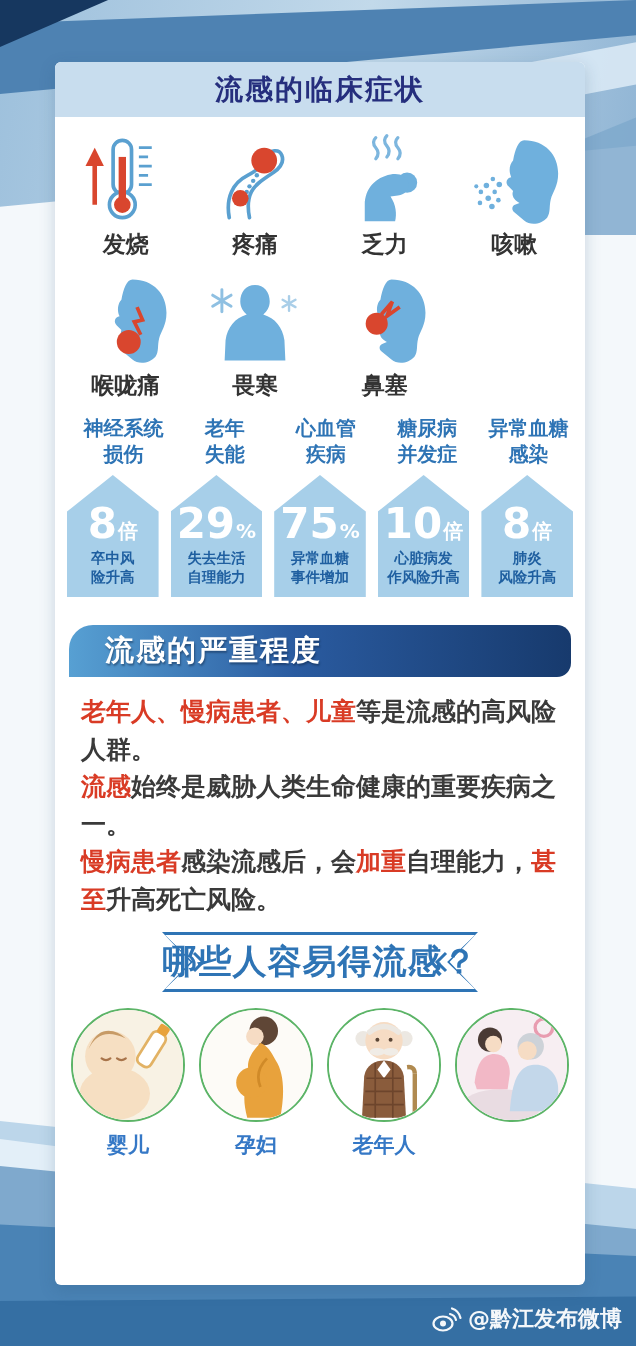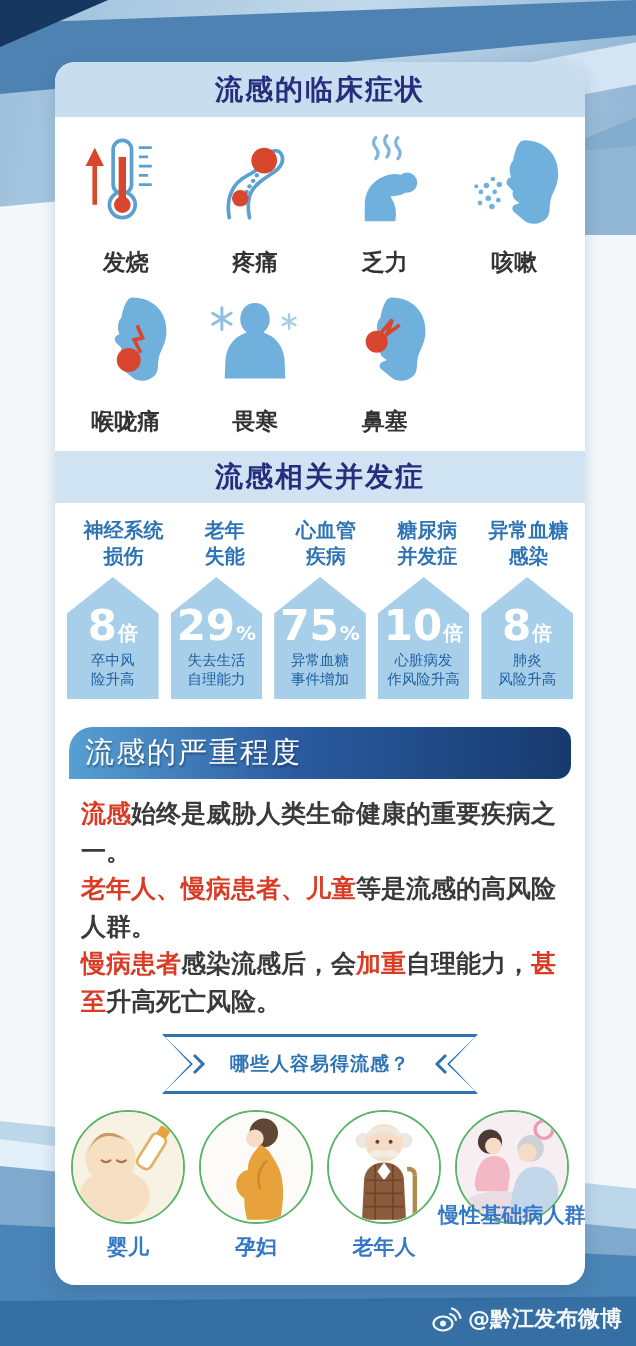--- a/index.html
+++ b/index.html
@@ -18,61 +18,61 @@
   .bt.d{background:#d9e9f5;clip-path:polygon(22% 58%,100% 18%,100% 36%,30% 72%);opacity:.9;}
   .bt.e{background:#7fa9cd;clip-path:polygon(55% 100%,100% 50%,100% 100%);opacity:.85;}
   .bb.a{background:#bcd6ea;clip-path:polygon(0 0,100% 30%,100% 100%,0 100%);}
   .bb.b{background:#7fa9cd;clip-path:polygon(0 20%,100% 48%,100% 100%,0 100%);}
   .bb.c{background:#4a83b5;clip-path:polygon(0 46%,100% 60%,100% 100%,0 100%);}
   .bb.d{background:#356fa3;clip-path:polygon(0 80%,100% 78%,100% 100%,0 100%);}
   .bb.e{background:#eaf3fa;clip-path:polygon(0 8%,44% 24%,12% 42%,0 34%);opacity:.85;}
 
   
   .card{position:absolute;left:55px;top:62px;width:530px;height:1223px;background:#ffffff;
-        border-radius:20px;overflow:hidden;box-shadow:0 5px 16px rgba(40,80,120,.22);}
+        border-radius:6px;overflow:hidden;box-shadow:0 5px 16px rgba(40,80,120,.22);}
   .band{height:55px;display:flex;align-items:center;justify-content:center;
         background:#c8ddee;color:#252e7d;font-weight:bold;font-size:28px;letter-spacing:2px;}
   .band.mid{height:52px;margin-top:14px;background:#cfe3f2;}
 
   
   .sym-grid{display:grid;grid-template-columns:repeat(4,1fr);margin-top:14px;row-gap:12px;padding:0 6px;}
   .sym{display:flex;flex-direction:column;align-items:center;}
   .sym-icon{width:96px;height:96px;display:flex;align-items:center;justify-content:center;}
   .sym-icon svg{width:92px;height:92px;}
-  .sym-label{margin-top:20px;font-size:23px;font-weight:bold;color:#333;}
+  .sym-label{margin-top:2px;font-size:23px;font-weight:bold;color:#333;}
 
   
   .comp-heads,.comp-arrows{display:grid;grid-template-columns:repeat(5,1fr);column-gap:12px;padding:0 12px;}
   .comp-heads{margin-top:14px;padding-left:24px;}
   .comp-name{text-align:center;color:#2e74b5;font-weight:bold;font-size:20px;line-height:1.3;min-height:52px;}
   .comp-arrows{margin-top:8px;}
   .arrow{height:122px;background:#a7cfe9;clip-path:polygon(50% 0,100% 30%,100% 100%,0 100%,0 30%);
          display:flex;flex-direction:column;align-items:center;padding-top:28px;box-sizing:border-box;}
   .comp-val{color:#fff;font-weight:bold;line-height:1;display:flex;align-items:baseline;}
   .comp-val .num{font-size:42px;}
   .comp-val .unit{font-size:20px;margin-left:1px;}
-  .comp-desc{margin-top:4px;text-align:center;color:#1f5fa0;font-weight:normal;font-size:14.5px;line-height:1.3;}
+  .comp-desc{margin-top:4px;text-align:center;color:#1f5fa0;font-weight:bold;font-size:14.5px;line-height:1.3;}
 
   
   .sev-banner{margin:28px 14px 0;height:52px;border-radius:24px 14px 14px 0;
         background:linear-gradient(90deg,#57a0d3 0%,#2a5ba0 45%,#173a6d 100%);
         display:flex;align-items:center;}
-  .sev-banner span{color:#fff;font-weight:normal;font-size:29px;letter-spacing:2px;padding-left:16px;
+  .sev-banner span{color:#fff;font-weight:bold;font-size:29px;letter-spacing:2px;padding-left:36px;
         text-shadow:1px 2px 2px rgba(10,30,60,.45);}
   .sev-text{margin:16px 24px 0 26px;font-size:25px;line-height:1.5;font-weight:600;color:#3a3a3a;}
   .sev-text .red{color:#d93b25;}
 
   
   .ribbon{position:relative;width:316px;height:60px;margin:14px auto 0;}
   .ribbon .outer{position:absolute;inset:0;background:#2e74b5;
       clip-path:polygon(0 0,100% 0,91% 50%,100% 100%,0 100%,9% 50%);}
   .ribbon .inner{position:absolute;inset:3px;background:#fff;
       clip-path:polygon(0 0,100% 0,91% 50%,100% 100%,0 100%,9% 50%);}
   .ribbon .txt{position:absolute;inset:0;display:flex;align-items:center;justify-content:center;
-      color:#2e74b5;font-weight:bold;font-size:19px;letter-spacing:1px;}
+      color:#2e74b5;font-weight:bold;font-size:34px;letter-spacing:1px;}
   .chev{position:absolute;top:19px;width:14px;height:22px;}
   .chev.left{left:30px;}
   .chev.right{right:30px;transform:scale(-1,1);}
 
   
   .groups{display:flex;justify-content:space-between;padding:0 12px;margin-top:16px;}
   .group{width:122px;display:flex;flex-direction:column;align-items:center;}
   .g-circle{width:110px;height:110px;border-radius:50%;border:2.5px solid #5cb467;overflow:hidden;background:#fff;}
   .g-circle svg{width:100%;height:100%;display:block;}
   .g-label{margin-top:9px;font-size:21px;font-weight:bold;color:#3578c6;white-space:nowrap;}
@@ -215,23 +215,20 @@
           <svg viewBox="0 0 100 100">
             <path d="M57 6 C80 6 94 22 94 42 C94 56 88 62 86 70 C84 78 86 84 82 90 C76 97 64 99 57 93 L46 84 C43 81 44 77 47 76 L52 74 C46 71 43 66 45 61 L40 56 C36 52 38 47 43 46 C40 40 41 32 45 28 C47 16 51 6 57 6 Z" fill="#6fb0dd"></path>
             <polyline points="46,44 58,30 52,46 66,36" stroke="#d9462e" stroke-width="4" fill="none"></polyline>
             <circle cx="41" cy="54" r="12" fill="#d9462e"></circle>
           </svg>
         </div>
         <div class="sym-label">鼻塞</div>
       </div>
     </div>
 
-    <div class="band mid">
-      <span>流感相关并发症</span>
-    </div>
 
     <div class="comp-heads">
       <div class="comp-name">
         <span>神经系统</span><br>
         <span>损伤</span>
       </div>
       <div class="comp-name">
         <span>老年</span><br>
         <span>失能</span>
       </div>
@@ -301,24 +298,24 @@
         </div>
       </div>
     </div>
 
     <div class="sev-banner">
       <span>流感的严重程度</span>
     </div>
 
     <div class="sev-text">
       <div class="sent">
+        <span class="red">老年人、慢病患者、儿童</span><span>等是流感的高风险人群。</span>
+      </div>
+      <div class="sent">
         <span class="red">流感</span><span>始终是威胁人类生命健康的重要疾病之一。</span>
-      </div>
-      <div class="sent">
-        <span class="red">老年人、慢病患者、儿童</span><span>等是流感的高风险人群。</span>
       </div>
       <div class="sent">
         <span class="red">慢病患者</span><span>感染流感后，会</span><span class="red">加重</span><span>自理能力，</span><span class="red">甚至</span><span>升高死亡风险。</span>
       </div>
     </div>
 
     <div class="ribbon">
       <div class="outer"></div>
       <div class="inner"></div>
       <svg class="chev left" viewBox="0 0 14 22">
@@ -394,21 +391,20 @@
             <circle cx="79" cy="16" r="8" fill="none" stroke="#e89cb0" stroke-width="3"></circle>
             <ellipse cx="40" cy="88" rx="36" ry="16" fill="#e9dce2"></ellipse>
             <circle cx="30" cy="27" r="11" fill="#4a3a34"></circle>
             <circle cx="33" cy="31" r="7.5" fill="#f6dcc4"></circle>
             <path d="M16 66 C18 48 24 40 34 40 C44 40 48 48 48 58 L46 72 L18 72 Z" fill="#f2b8c6"></path>
             <circle cx="67" cy="33" r="12" fill="#cdd2d8"></circle>
             <circle cx="64" cy="37" r="8.5" fill="#f6dcc4"></circle>
             <path d="M48 92 C50 64 56 52 68 50 C82 48 92 58 92 72 L92 92 Z" fill="#c3d7ea"></path>
           </svg>
         </div>
-        <div class="g-label">慢性基础病人群</div>
       </div>
     </div>
 
   </div>
 
   <div class="watermark">
     <svg viewBox="0 0 30 26">
       <ellipse cx="11" cy="17.5" rx="9.5" ry="7" fill="none" stroke="#fff" stroke-width="2.2"></ellipse>
       <circle cx="11" cy="17.5" r="3" fill="#fff"></circle>
       <path d="M18 8 A8 8 0 0 1 24 14" stroke="#fff" stroke-width="2.2" fill="none" stroke-linecap="round"></path>

